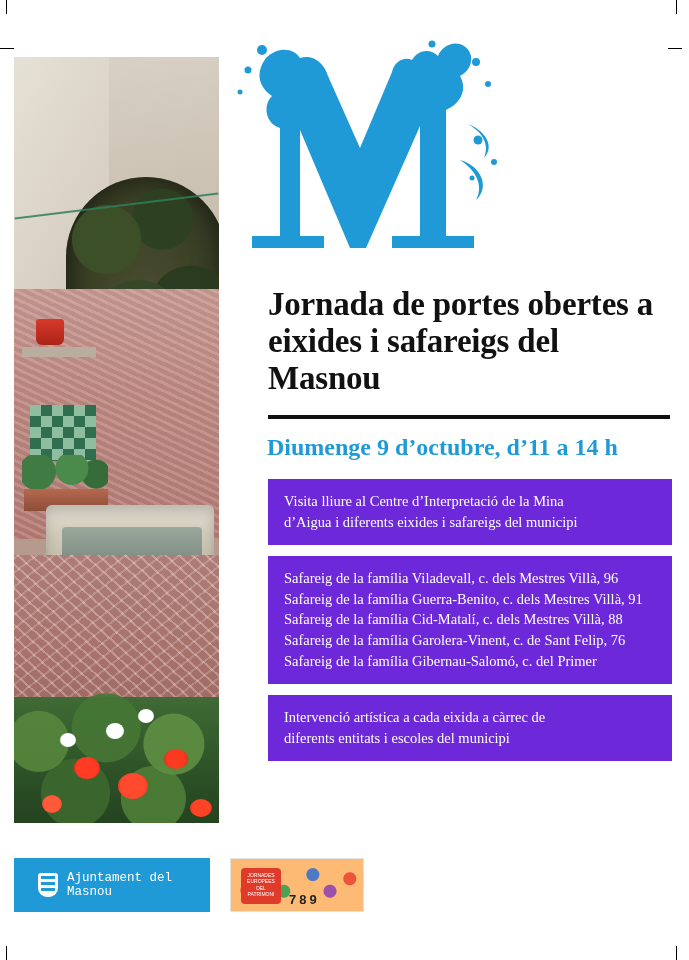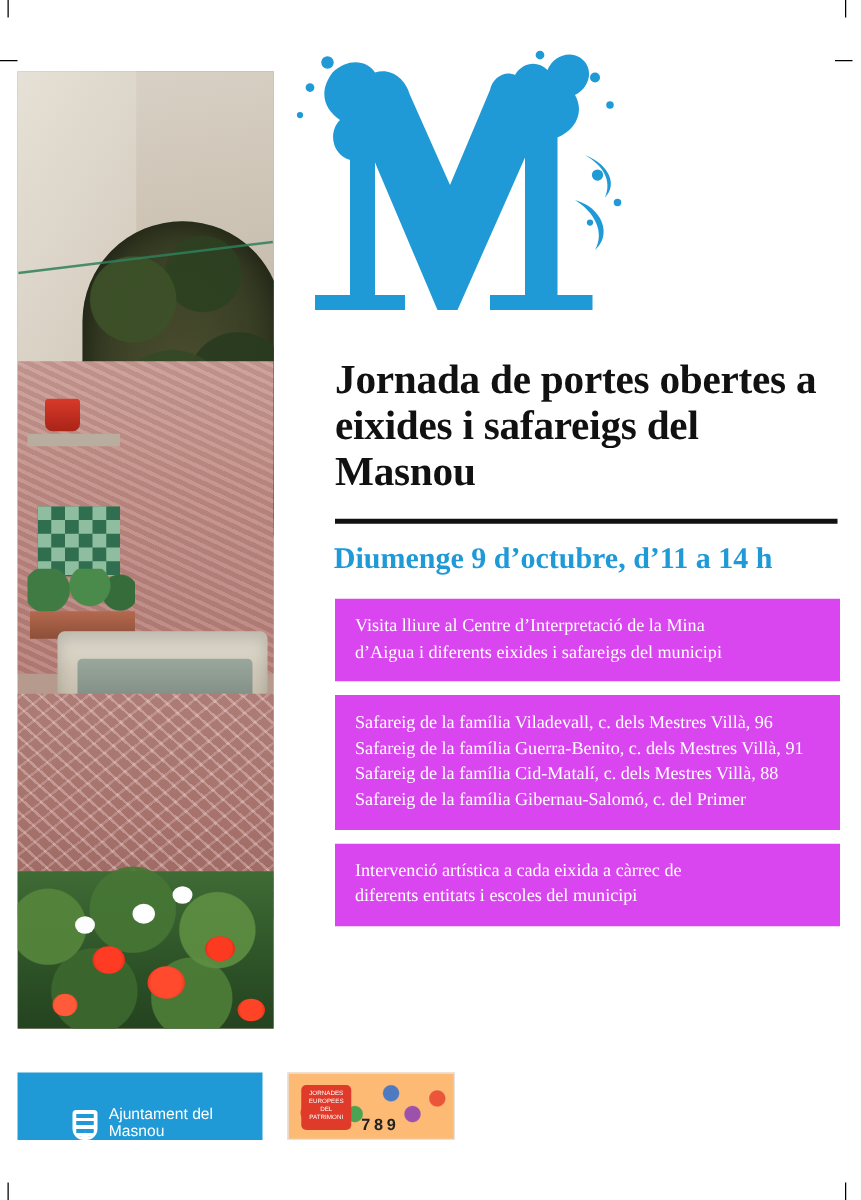--- a/index.html
+++ b/index.html
@@ -183,21 +183,21 @@
   .subhead {
     font-family: "Liberation Serif", serif;
     font-weight: bold;
     font-size: 24px;
     line-height: 1.18;
     color: #1f9ad6;
     margin: 0 0 18px 3px;
   }
 
   .block {
-    background: #d946ef;
+    background: #6d28d9;
     color: #ffffff;
     padding: 12px 16px 13px 16px;
     margin: 0 0 11px 4px;
     width: 372px;
     font-size: 14.5px;
     line-height: 1.42;
   }
   .block p { margin: 0; }
   .block .line { display: block; }
 
@@ -209,25 +209,25 @@
     width: 660px;
     height: 58px;
   }
   .ajuntament {
     position: absolute;
     left: 0; top: 0;
     width: 196px; height: 54px;
     background: #1f9ad6;
     color: #fff;
     display: flex;
-    align-items: flex-end;
+    align-items: center;
     gap: 9px;
-    padding-left: 44px;
+    padding-left: 24px;
     box-sizing: border-box;
-    font-family: Liberation Sans, sans-serif;
+    font-family: Liberation Mono, monospace;
     font-size: 12.5px;
   }
   .shield {
     width: 20px; height: 24px;
     background: #ffffff;
     border-radius: 3px 3px 9px 9px;
     position: relative;
     flex: none;
   }
   .shield::before {
@@ -391,20 +391,21 @@
         <span class="line">Visita lliure al Centre d’Interpretació de la Mina</span>
         <span class="line">d’Aigua i diferents eixides i safareigs del municipi</span>
       </p>
     </div>
 
     <div class="block">
       <p>
         <span class="line">Safareig de la família Viladevall, c. dels Mestres Villà, 96</span>
         <span class="line">Safareig de la família Guerra-Benito, c. dels Mestres Villà, 91</span>
         <span class="line">Safareig de la família Cid-Matalí, c. dels Mestres Villà, 88</span>
+        <span class="line">Safareig de la família Garolera-Vinent, c. de Sant Felip, 76</span>
         <span class="line">Safareig de la família Gibernau-Salomó, c. del Primer</span>
       </p>
     </div>
 
     <div class="block">
       <p>
         <span class="line">Intervenció artística a cada eixida a càrrec de</span>
         <span class="line">diferents entitats i escoles del municipi</span>
       </p>
     </div>

